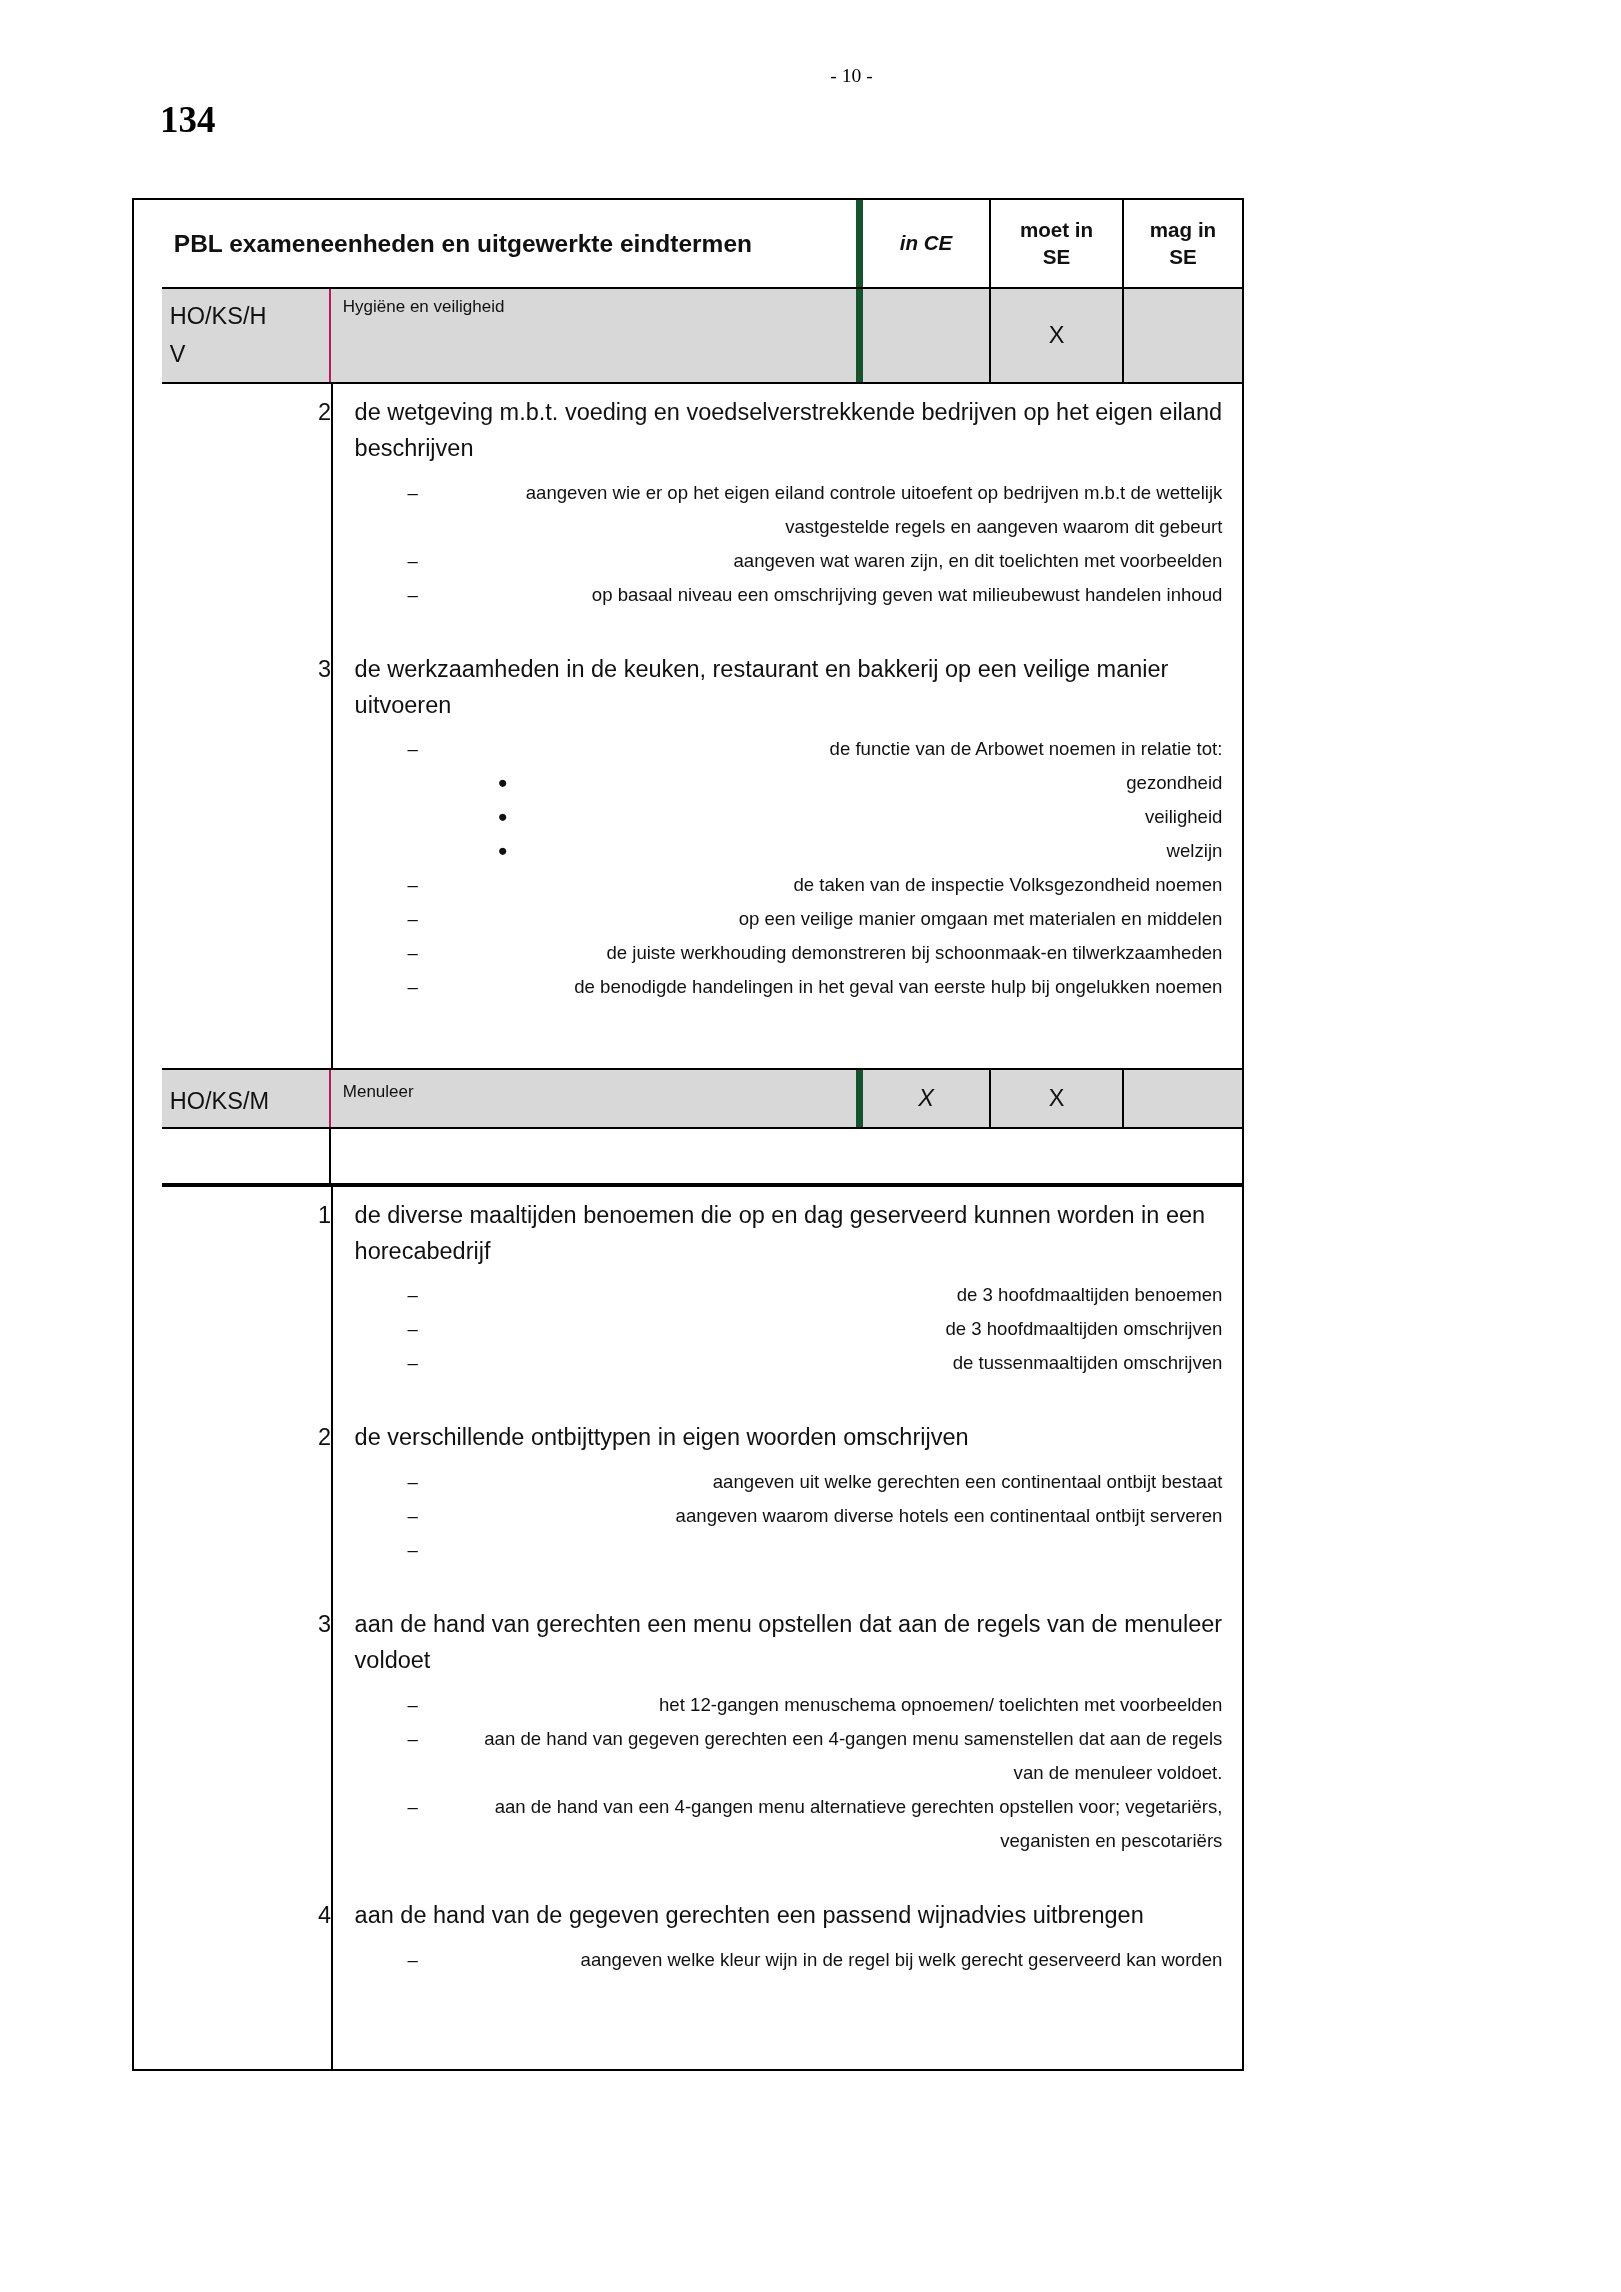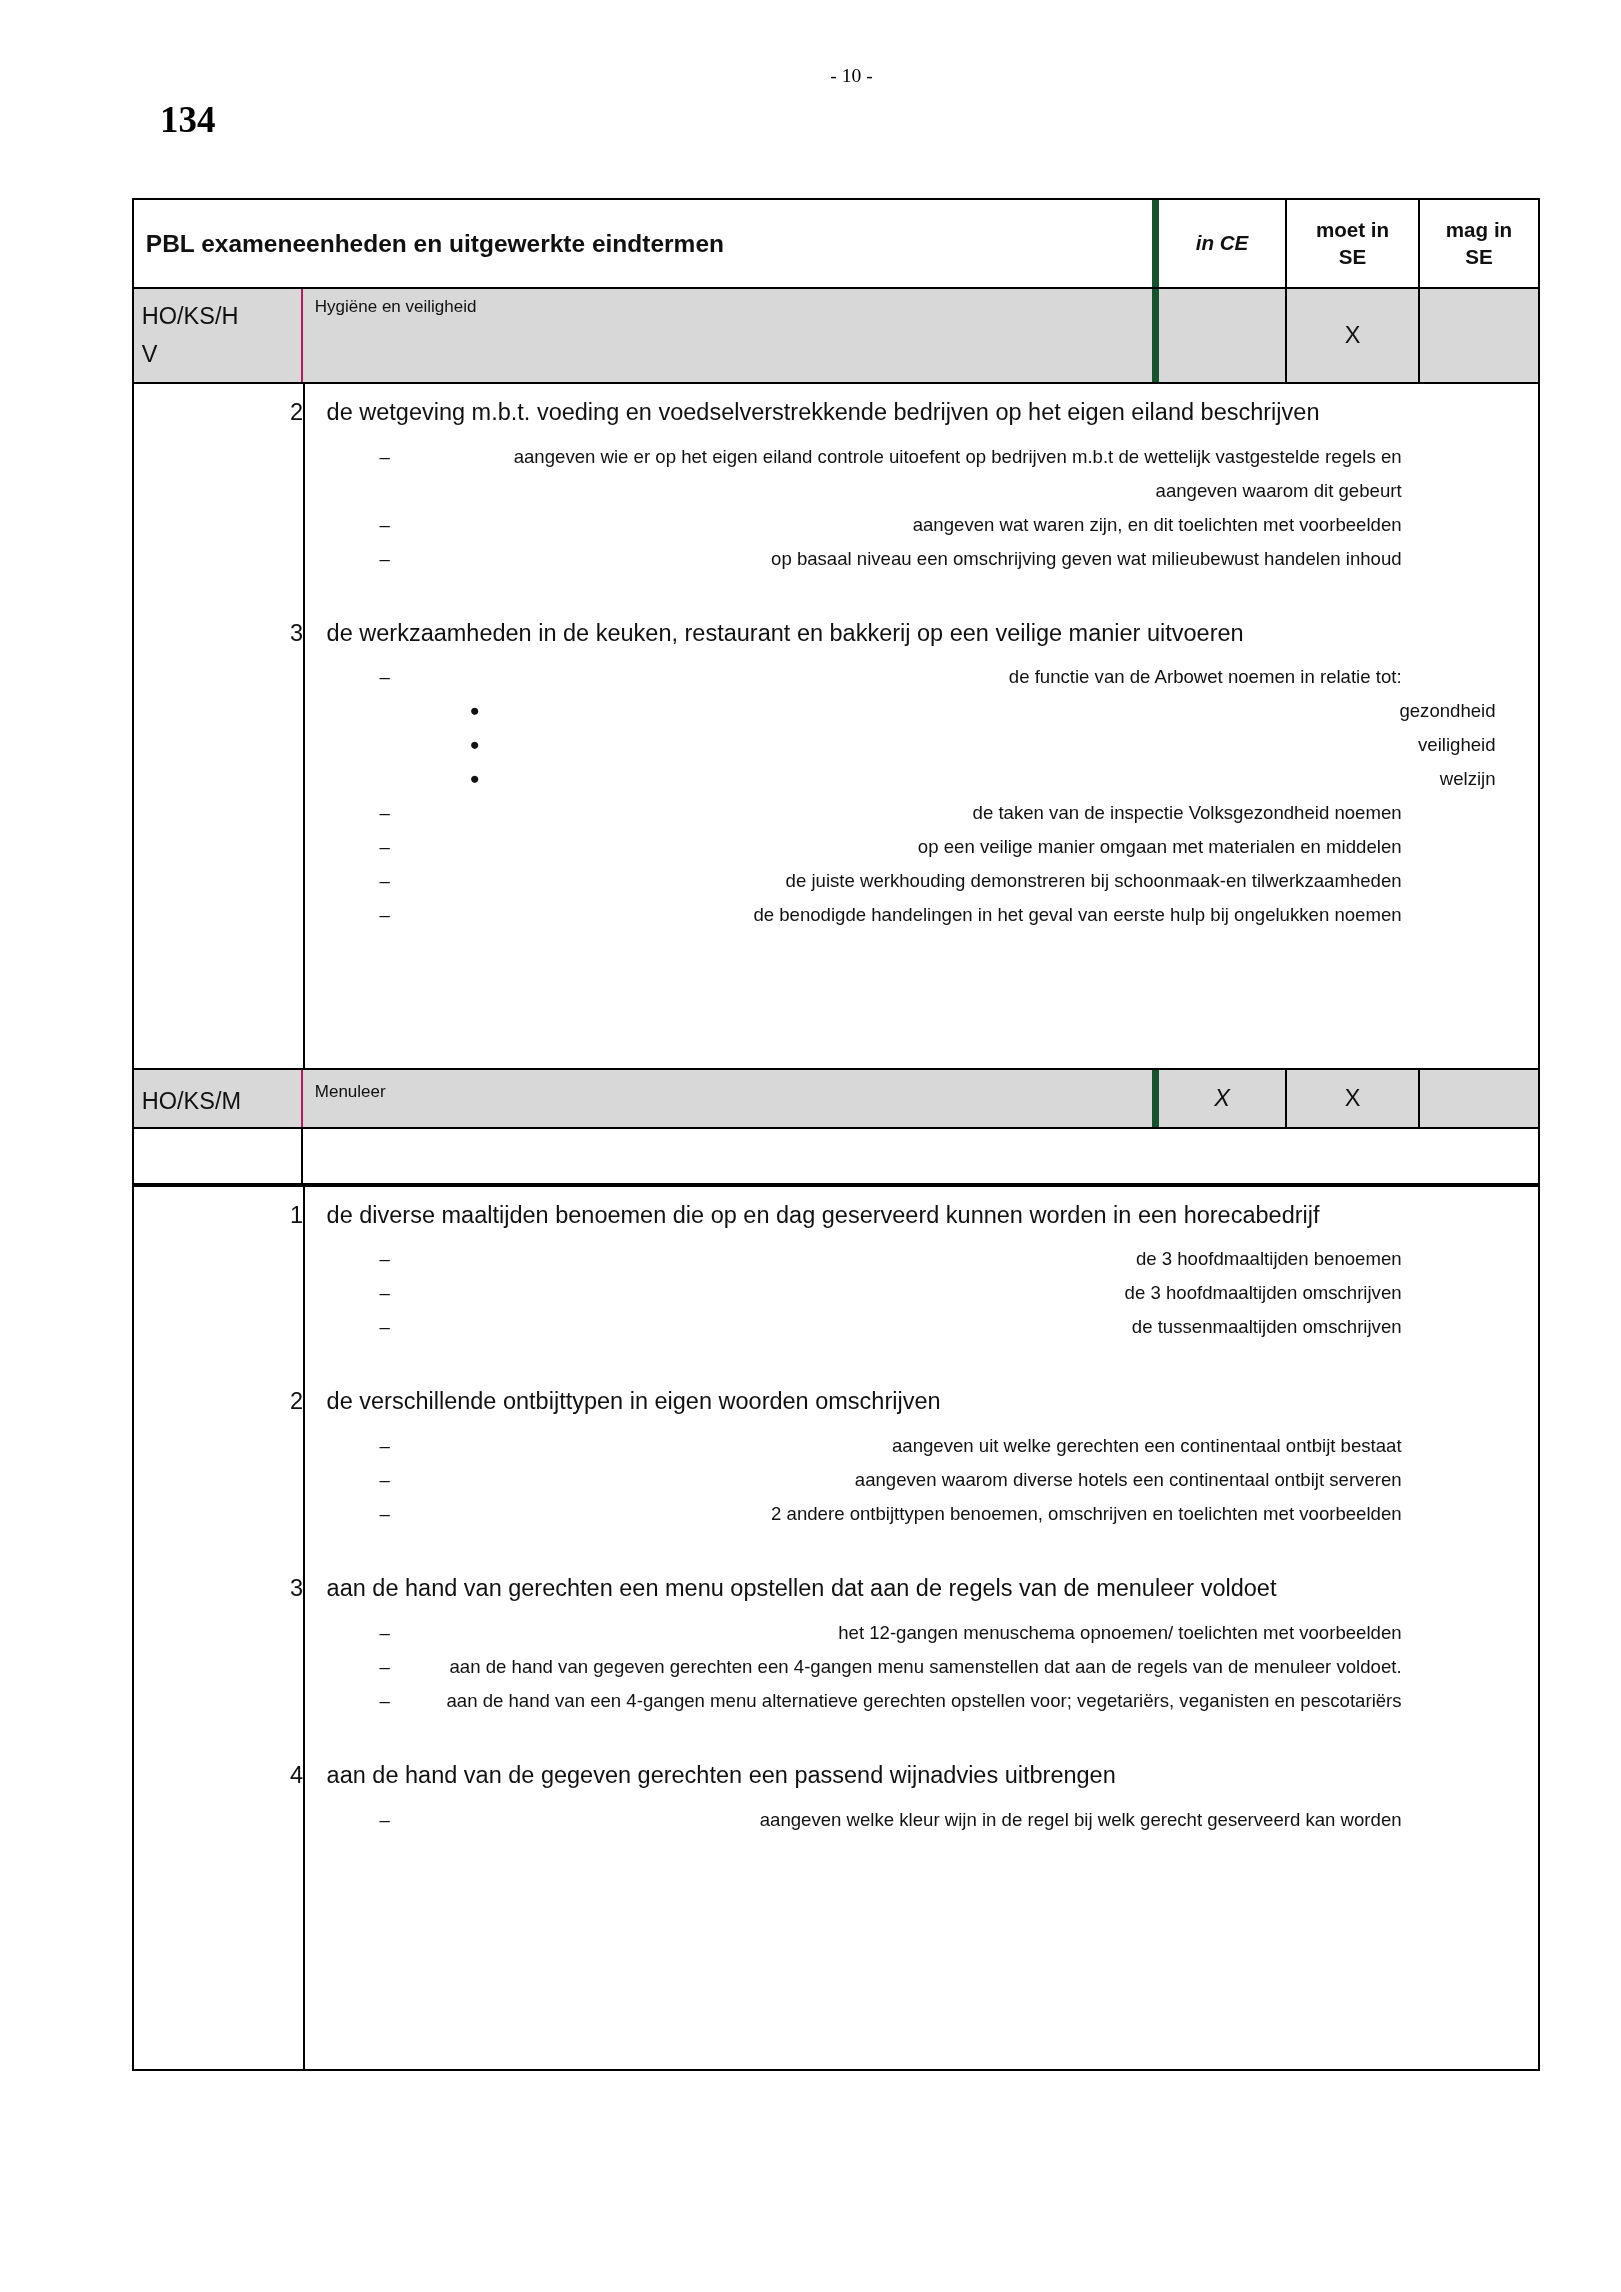--- a/index.html
+++ b/index.html
@@ -16,24 +16,25 @@
     font-weight:bold; font-size:37px; color:#000;
   }
   .folio-center {
     position:absolute; left:0; top:65px; width:1621px;
     text-align:center;
     font-family:"Liberation Serif", serif;
     font-size:19.6px; color:#000;padding-left:41px;
   }
   .tbl {
     position:absolute; left:132px; top:198px;
-    width:1408px;
+    width:1112px;
     box-sizing:border-box;
     border:2.9px solid #000;
     background:#fff;
+    padding-left:28px;
   }
   .row { display:flex; box-sizing:border-box; }
   .row > div { box-sizing:border-box; }
 
   
   .hdr { height:89px; border-bottom:2px solid #000; }
   .hdr .c-title {
     flex:1; padding:0 0 0 11.8px;
     display:flex; align-items:center;
     font-weight:bold; font-size:24.5px;
@@ -227,21 +228,20 @@
             <div class="sub">
               <span class="marker">–</span>
               <span class="txt">aangeven uit welke gerechten een continentaal ontbijt bestaat</span>
             </div>
             <div class="sub">
               <span class="marker">–</span>
               <span class="txt">aangeven waarom diverse hotels een continentaal ontbijt serveren</span>
             </div>
             <div class="sub">
               <span class="marker">–</span>
-              <span class="txt">2 andere ontbijttypen benoemen, omschrijven en toelichten met voorbeelden</span>
             </div>
           </div>
         </div>
       </div>
 
       <div class="item">
         <div class="num">3</div>
         <div class="content">
           <div class="heading">aan de hand van gerechten een menu opstellen dat aan de regels van de menuleer voldoet</div>
           <div class="sub-list">

